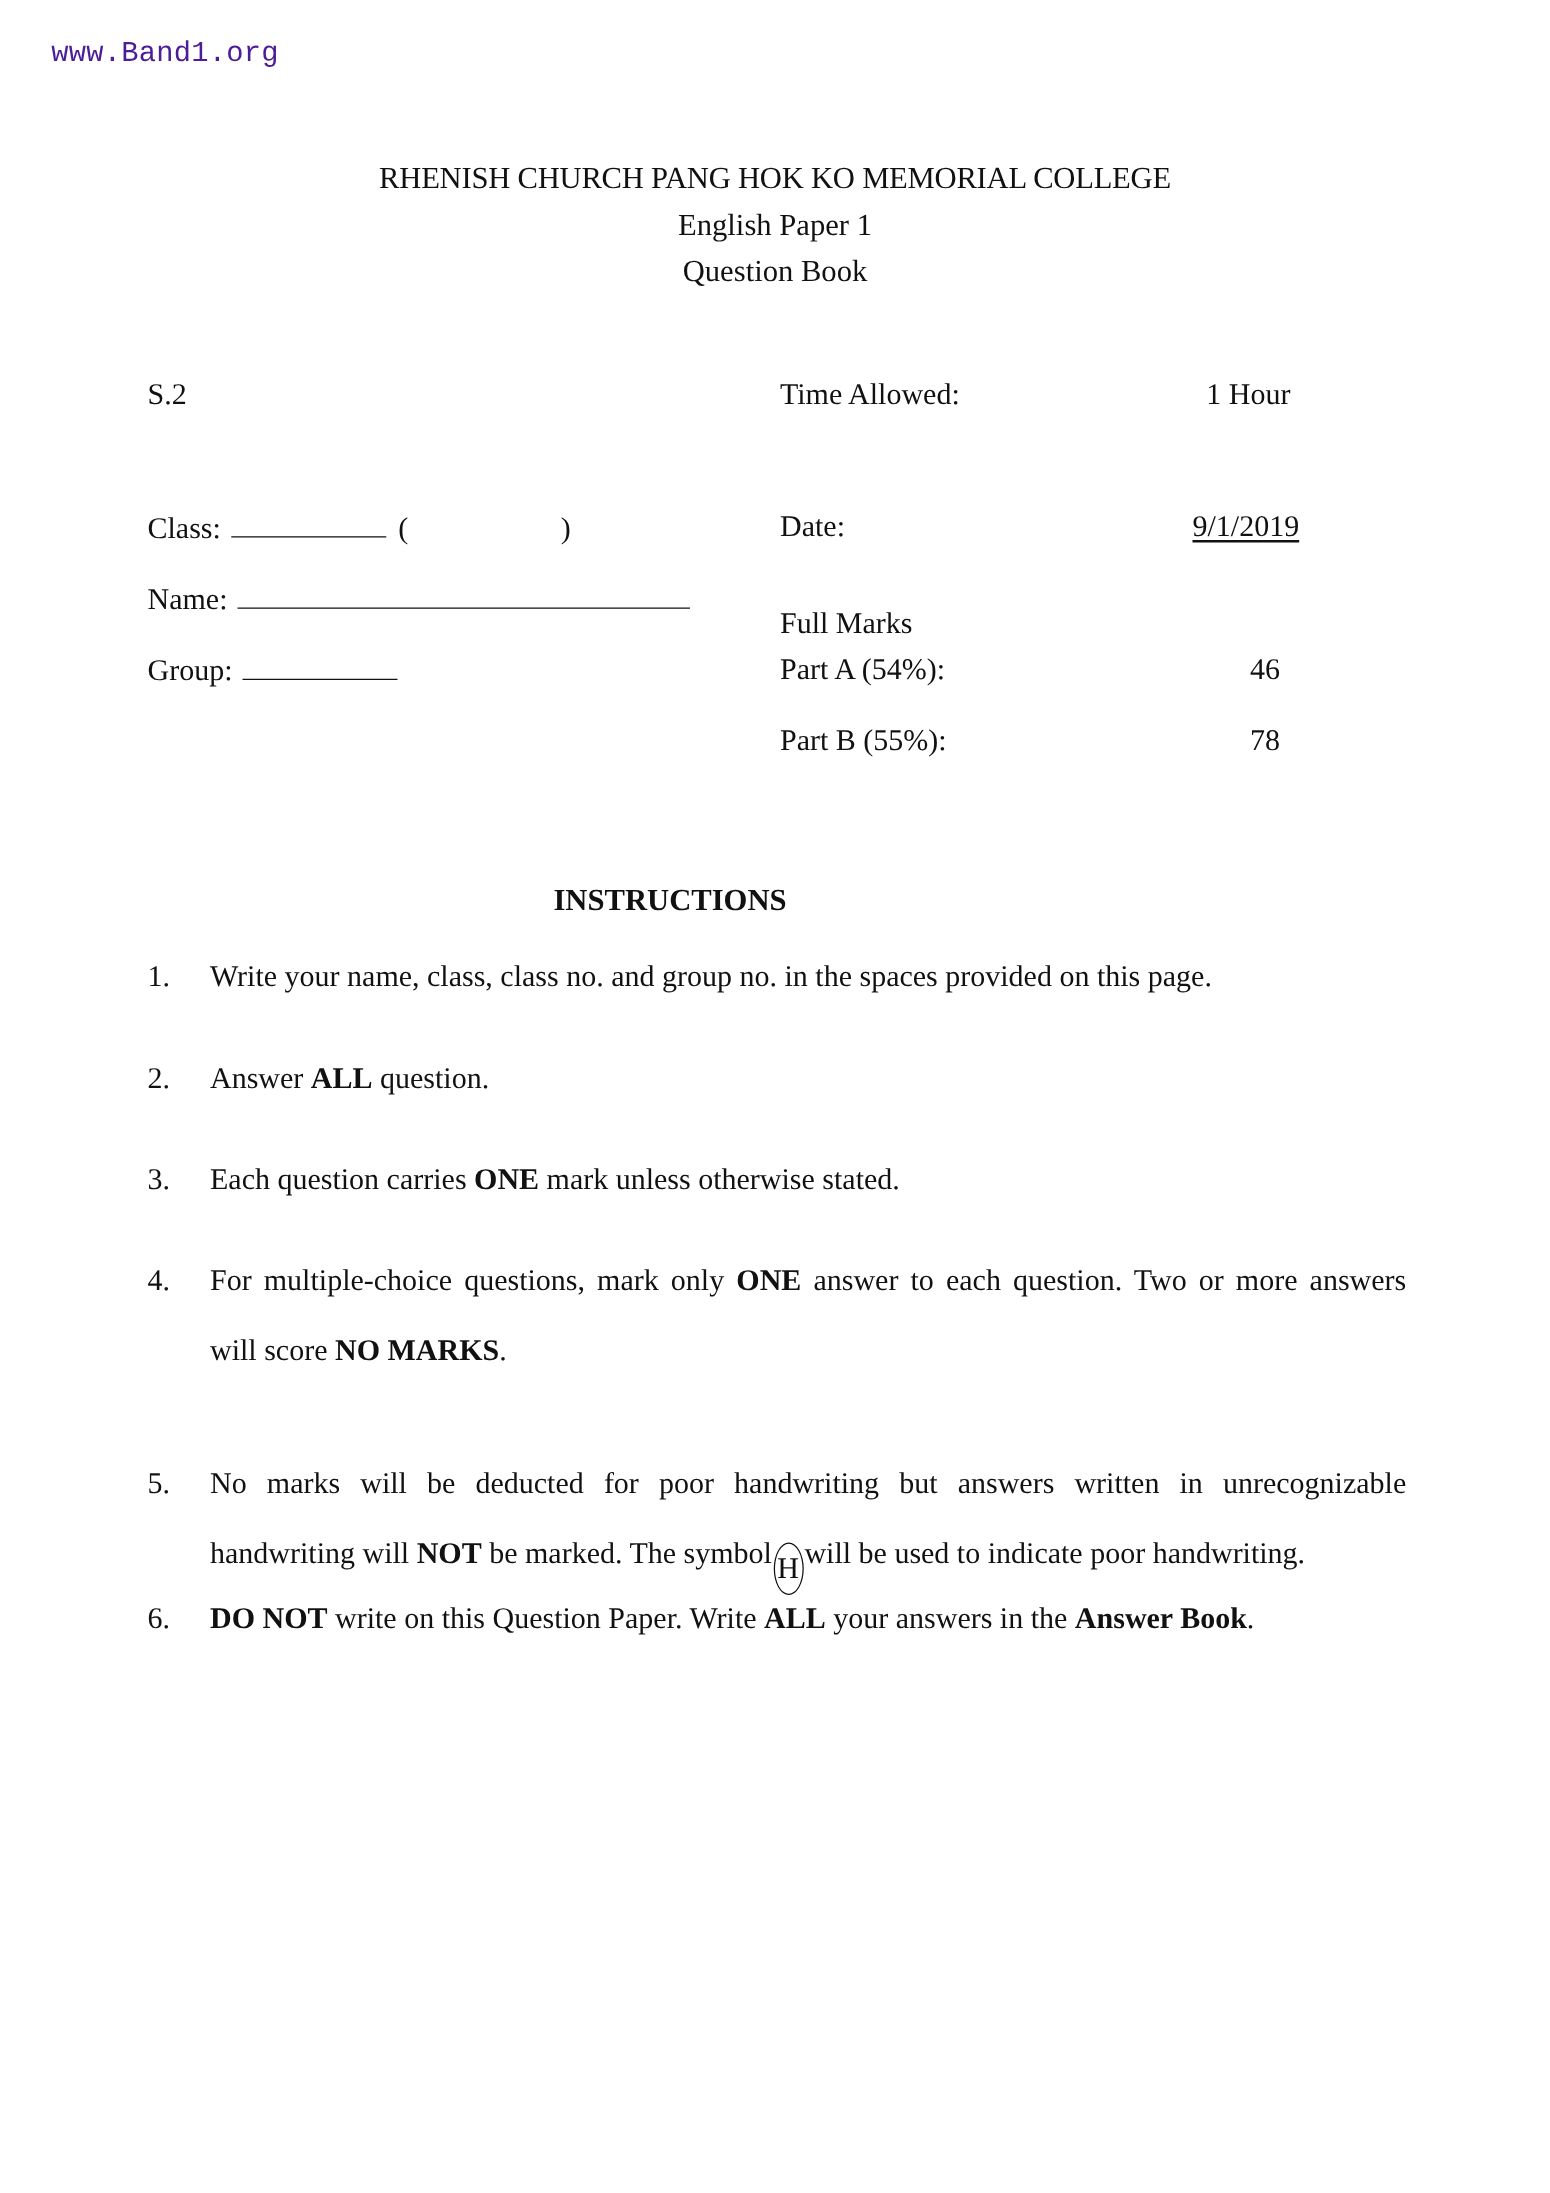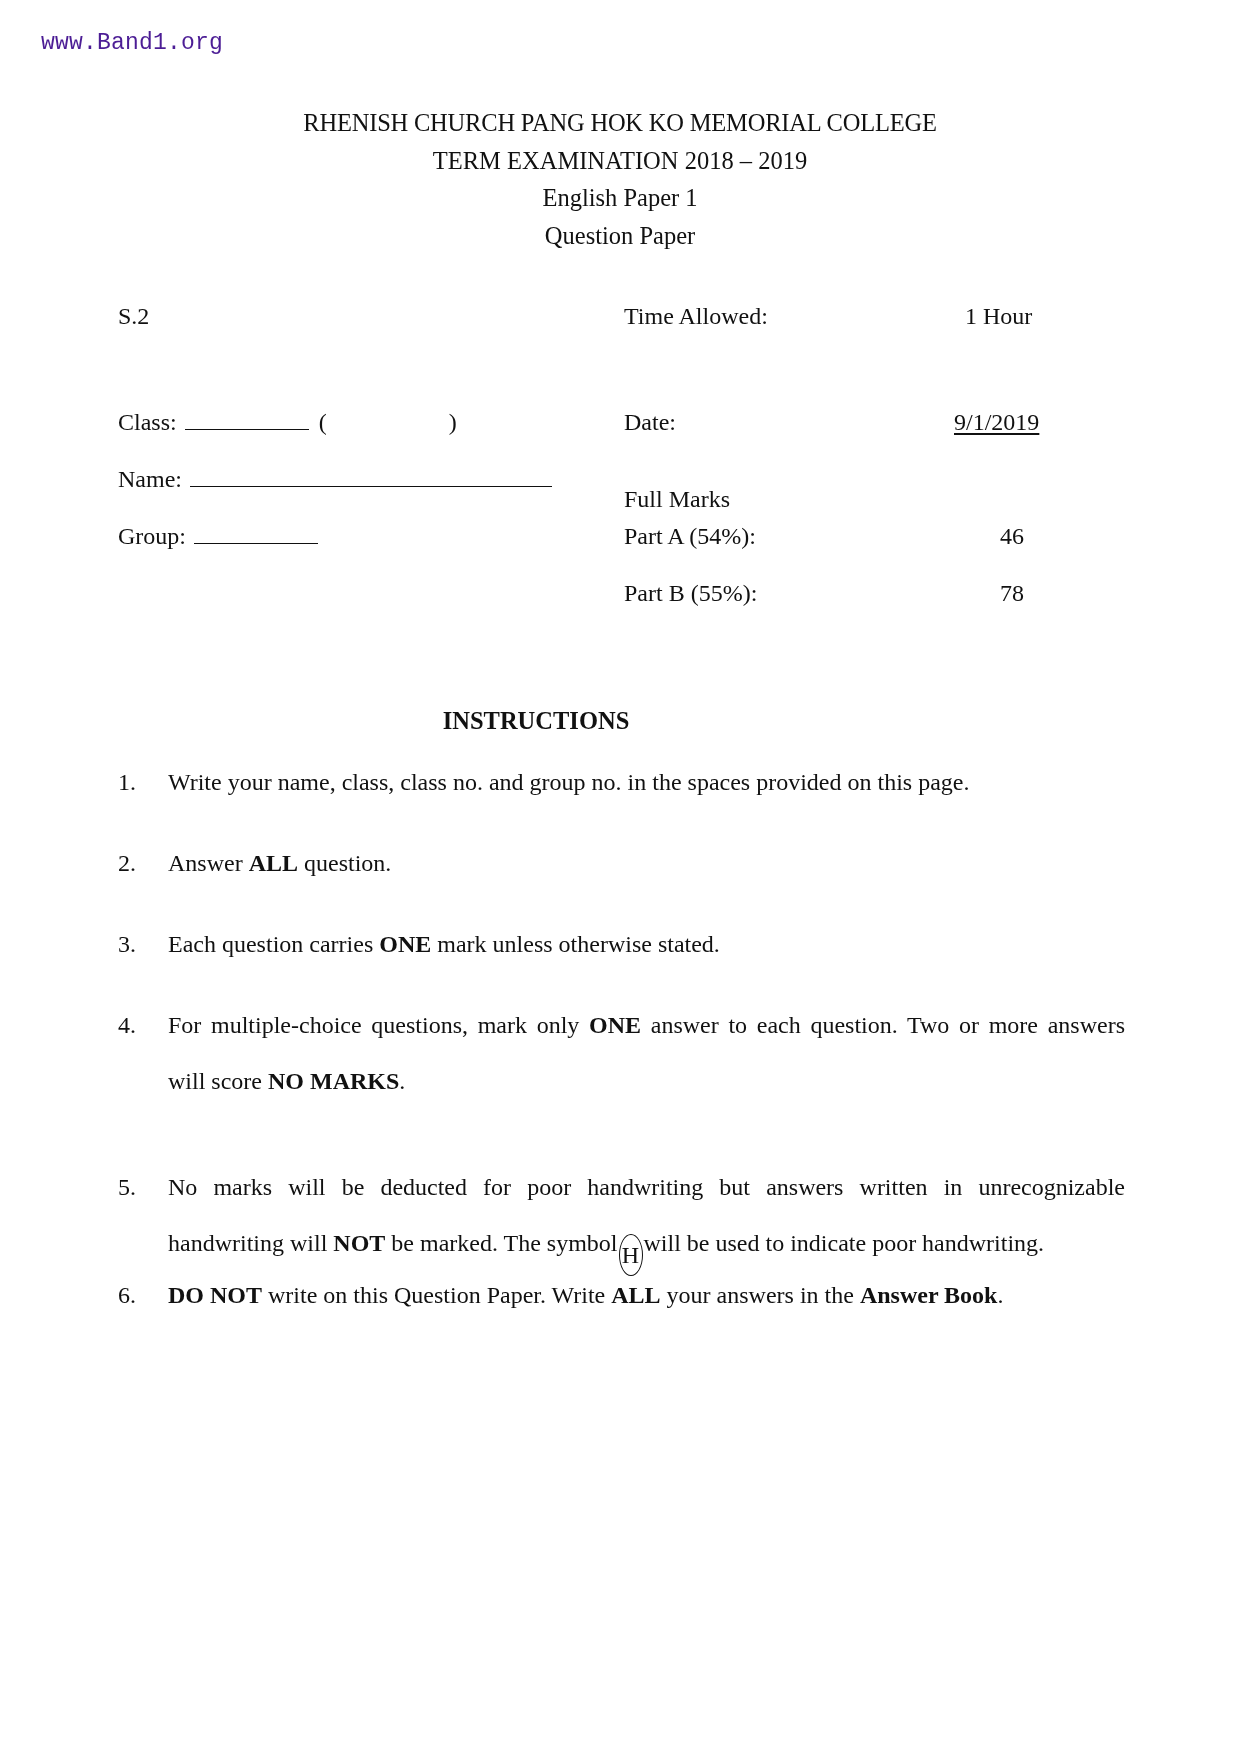--- a/index.html
+++ b/index.html
@@ -20,21 +20,21 @@
       left: 41px;
       top: 30px;
       font-family: Liberation Mono, monospace;
       font-size: 23px;
       color: #4c1d95;
       letter-spacing: 0.2px;
     }
     .header {
       position: absolute;
       left: 0;
-      top: 104px;
+      top: 124px;
       width: 1240px;
       text-align: center;
     }
     .header-line {
       font-size: 24.5px;
       height: 37.5px;
       line-height: 37.5px;
       display: block;
     }
     .header-line.school { letter-spacing: -0.2px; }
@@ -96,23 +96,22 @@
     }
     b { font-weight: bold; }
   </style>
 </head>
 <body>
 
 <div class="watermark">www.Band1.org</div>
 
 <div class="header">
   <span class="header-line school">RHENISH CHURCH PANG HOK KO MEMORIAL COLLEGE</span>
-  <span class="header-line">TERM EXAMINATION 2018 – 2019</span>
   <span class="header-line">English Paper 1</span>
-  <span class="header-line">Question Paper</span>
+  <span class="header-line">Question Book</span>
 </div>
 
 <div class="info-left" style="top:303px;">S.2</div>
 
 <div class="info-left" style="top:409px;">
   <span>Class:</span><span class="blank" style="width:124px;"></span>
   <span style="margin-left:4px;">(</span>
   <span style="display:inline-block;width:110px;"></span>
   <span>)</span>
 </div>

